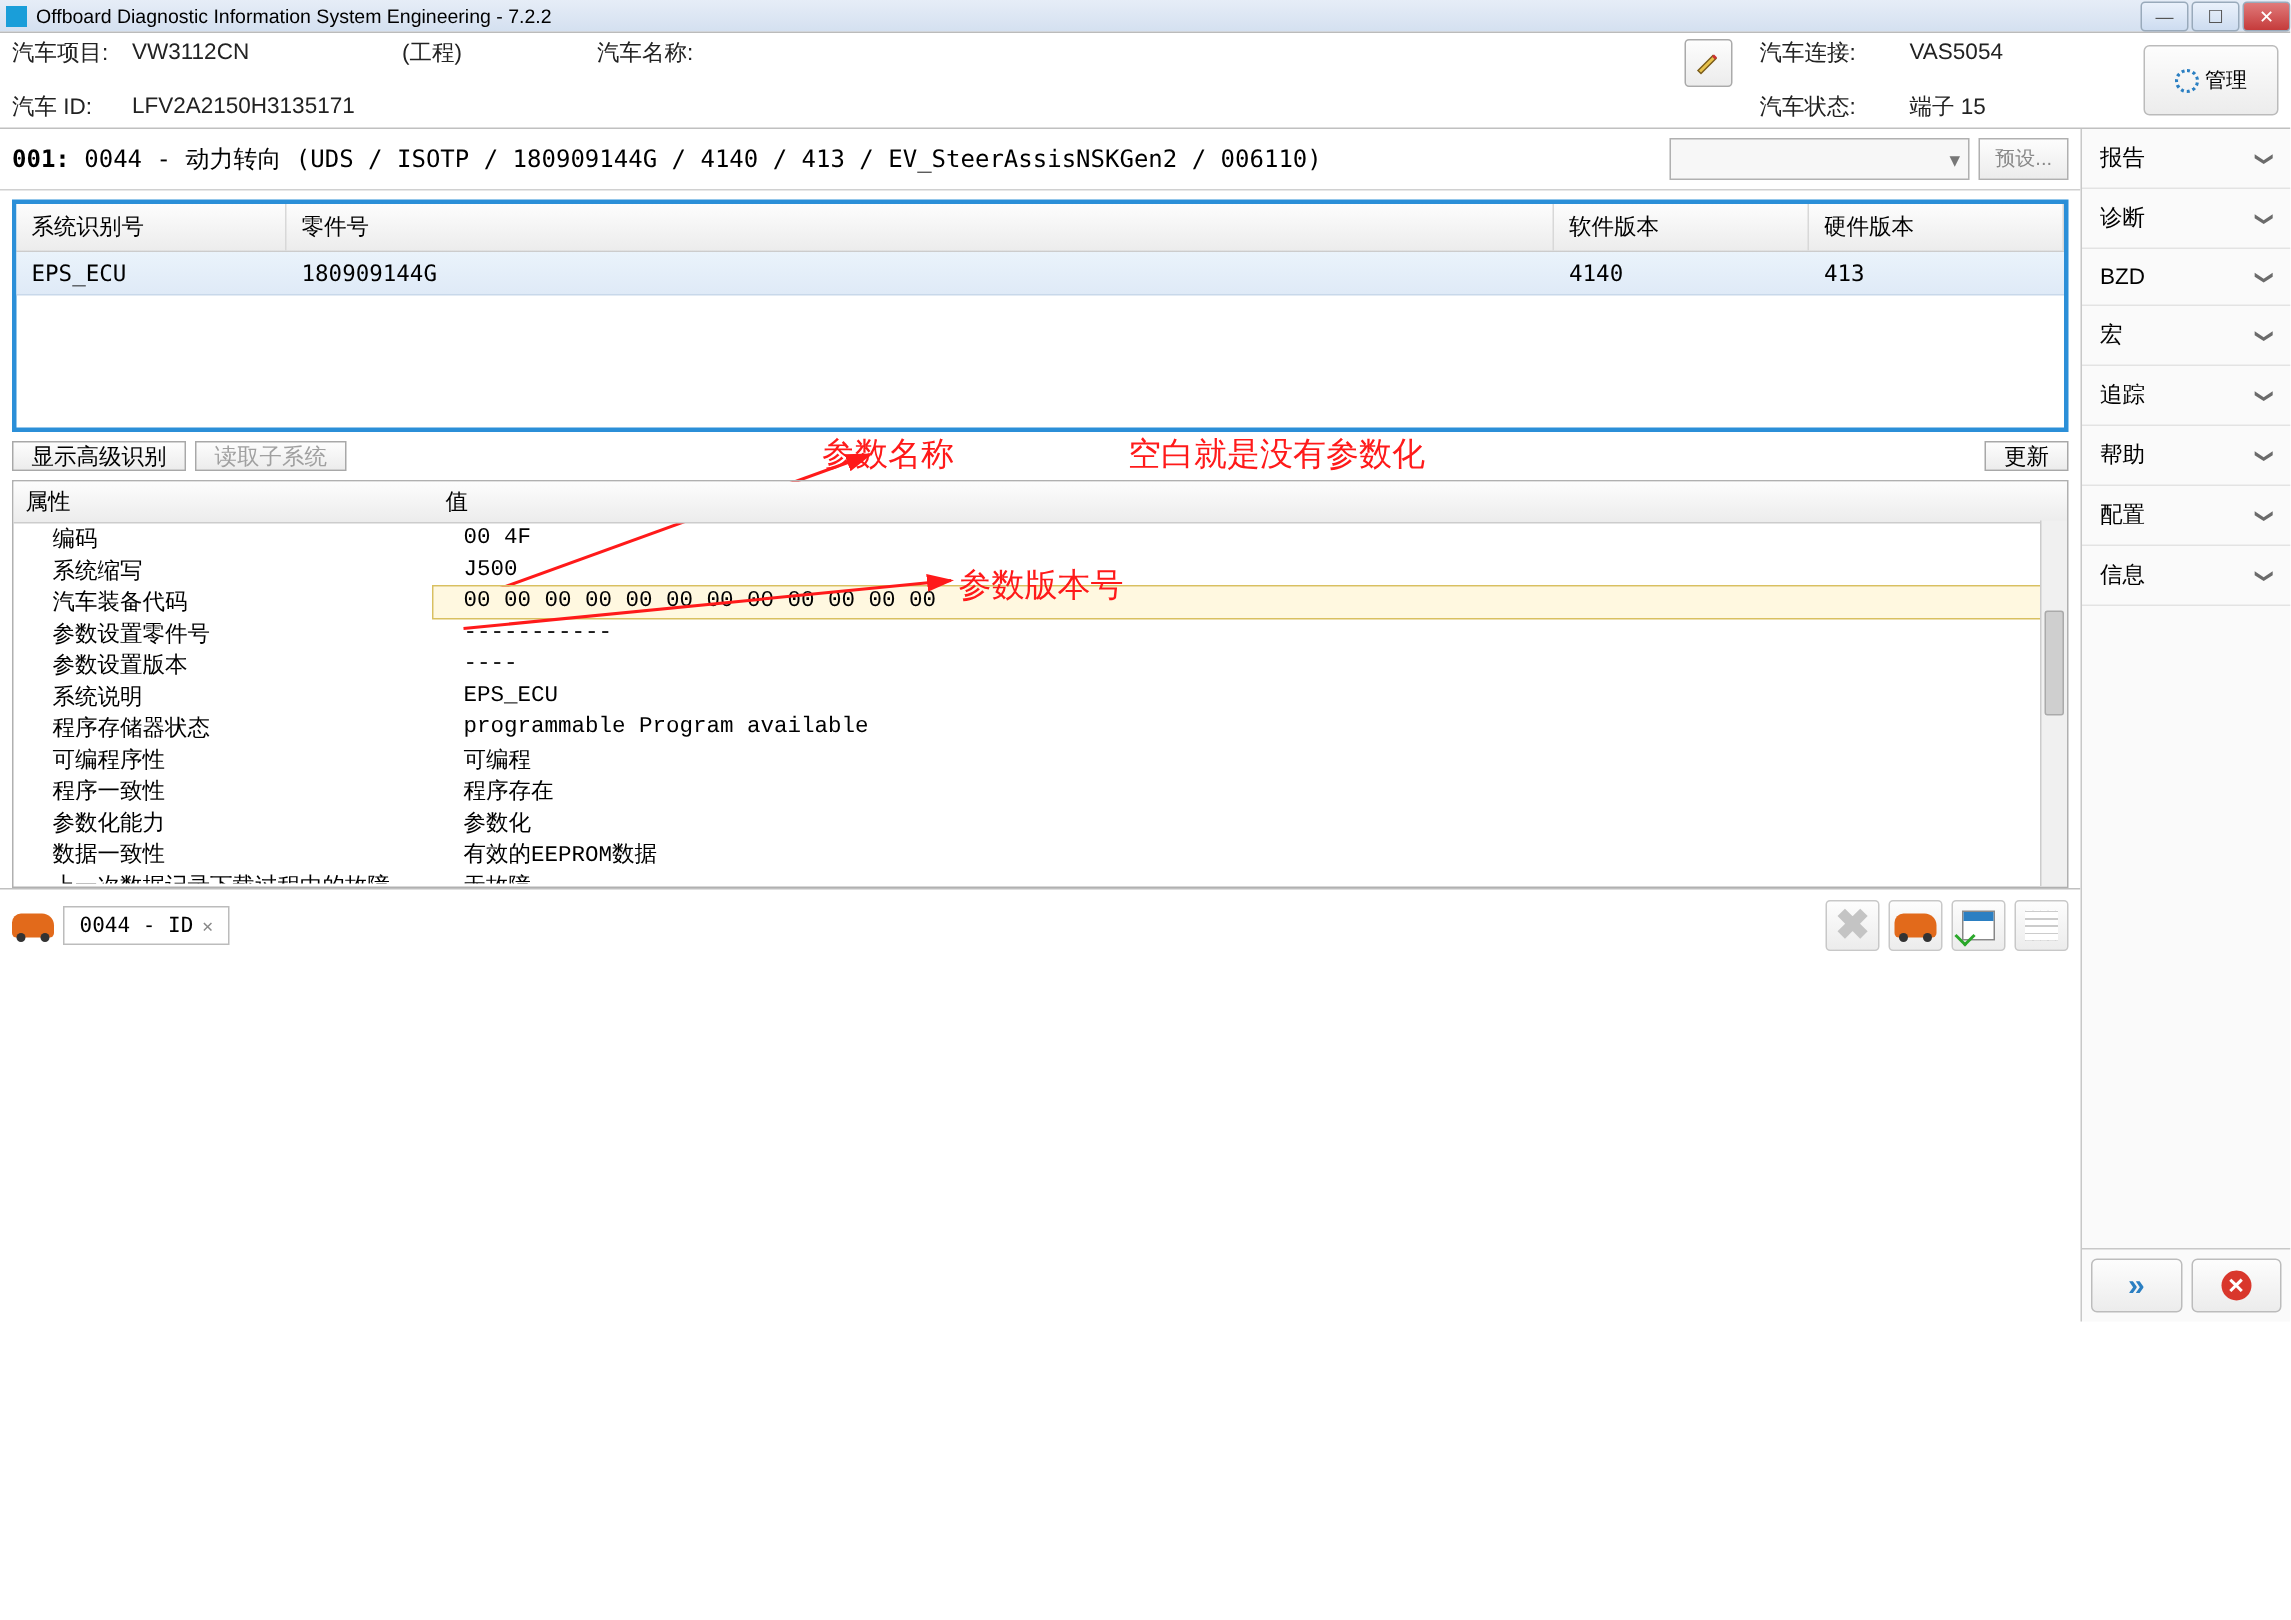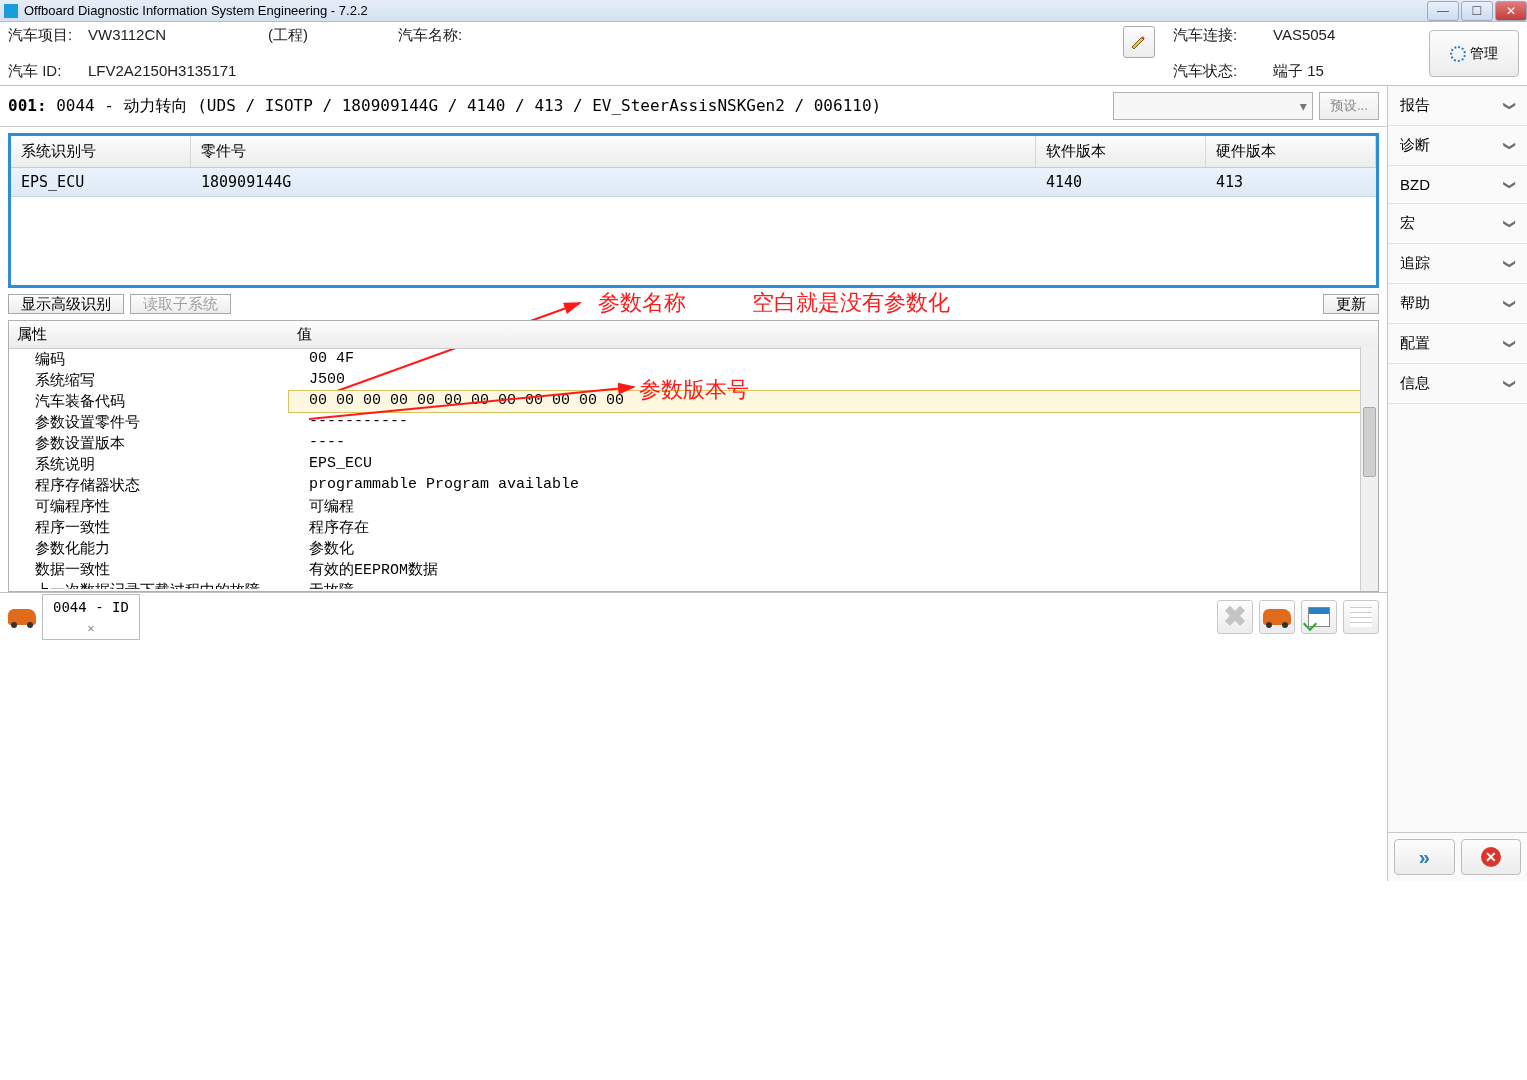--- a/index.html
+++ b/index.html
@@ -54,21 +54,21 @@
   .vscroll .thumb { position:absolute; top:60px; left:2px; right:2px; height:70px; background:#cfcfcf; border:1px solid #aaa; border-radius:2px;}
   
   .filter-row { display:flex; align-items:center; gap:8px; padding:24px 8px 8px 8px; }
   .filter-input { flex:0 0 540px; height:28px; border:1px solid #bcbcbc; background:#f7f7f7; }
   .pm-btn { width:40px; height:34px; border:1px solid #c8c8c8; background:linear-gradient(#fdfdfd,#ececec); font-size:26px; color:#bdbdbd; display:flex; align-items:center; justify-content:center; border-radius:3px;}
   
   .bottom-bar { display:flex; align-items:center; border-top:1px solid #c0c0c0; padding:4px 8px; gap:6px; height:48px;}
   .car-icon { width:28px; height:16px; background:#e26a1b; border-radius:6px 8px 3px 3px; position:relative;}
   .car-icon:before { content:""; position:absolute; bottom:-3px; left:3px; width:6px; height:6px; background:#333; border-radius:50%;}
   .car-icon:after { content:""; position:absolute; bottom:-3px; right:3px; width:6px; height:6px; background:#333; border-radius:50%;}
-  .tab { border:1px solid #bcbcbc; padding:4px 10px; background:#fff; font-family:"SimSun",monospace; display:flex; align-items:center; gap:6px;flex-direction:column;}
+  .tab { border:1px solid #bcbcbc; padding:4px 10px; background:#fff; font-family:"SimSun",monospace; display:flex; align-items:center; gap:6px;}
   .tab .x { color:#888; font-size:12px;}
   .bbtn { width:36px; height:34px; border:1px solid #c8c8c8; background:linear-gradient(#fdfdfd,#ececec); border-radius:3px; display:flex; align-items:center; justify-content:center;}
   .bbtn.grey { color:#c4c4c4; font-size:28px; font-weight:bold;}
   .calendar-icon { width:22px; height:20px; border:1px solid #888; position:relative; background:#fff;}
   .calendar-icon:before { content:""; position:absolute; top:0; left:0; right:0; height:6px; background:#2b7fc2;}
   .check-over { position:absolute; left:-4px; bottom:-3px; width:10px; height:10px; border:2px solid #2aa82a; border-top:none; border-right:none; transform:rotate(-45deg);}
   .grid-icon { width:22px; height:20px; background:repeating-linear-gradient(#ccc,#ccc 1px,#fff 1px,#fff 5px), repeating-linear-gradient(90deg,#ccc,#ccc 1px,#fff 1px,#fff 5px);}
   
   .side-item { padding:10px 12px; border-bottom:1px solid #e3e3e3; display:flex; align-items:center; cursor:pointer; font-size:15px;}
   .side-item .chev { margin-left:auto; color:#6b6b6b; font-size:12px;}
@@ -144,21 +144,21 @@
         <div>EPS_ECU</div>
         <div>180909144G</div>
         <div>4140</div>
         <div>413</div>
       </div>
     </div>
 
     <div class="mid-btn-row">
       <button class="sq-btn">显示高级识别</button>
       <button class="sq-btn disabled">读取子系统</button>
-      <span class="ann-red" style="left:598px; top:0px;">参数名称</span>
+      <span class="ann-red" style="left:548px; top:0px;">参数名称</span>
       <span class="ann-red" style="left:752px; top:0px;">空白就是没有参数化</span>
       <button class="sq-btn upd-btn">更新</button>
       <svg class="arrow" style="left:240px; top:10px;" width="360" height="120">
         <defs>
             <marker id="ah1" markerWidth="10" markerHeight="10" refX="8" refY="3" orient="auto">
               <path d="M0,0 L9,3 L0,6 Z" fill="#ff1a1a"></path>
             </marker>
           </defs>
         <line x1="50" y1="110" x2="340" y2="5" stroke="#ff1a1a" stroke-width="2" marker-end="url(#ah1)"></line>
       </svg>

